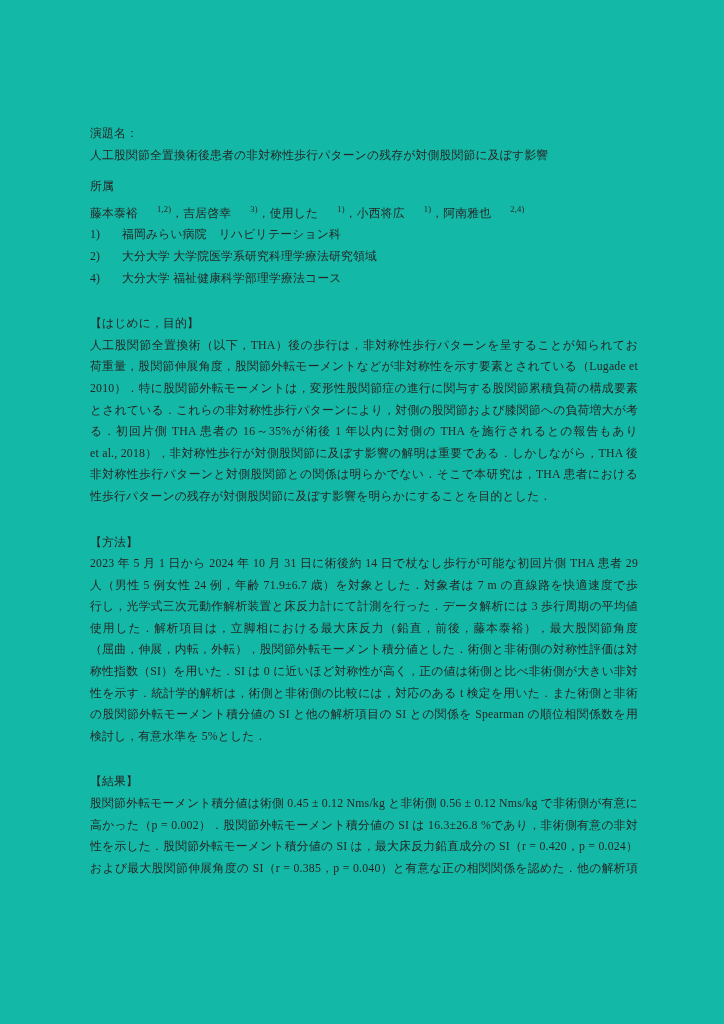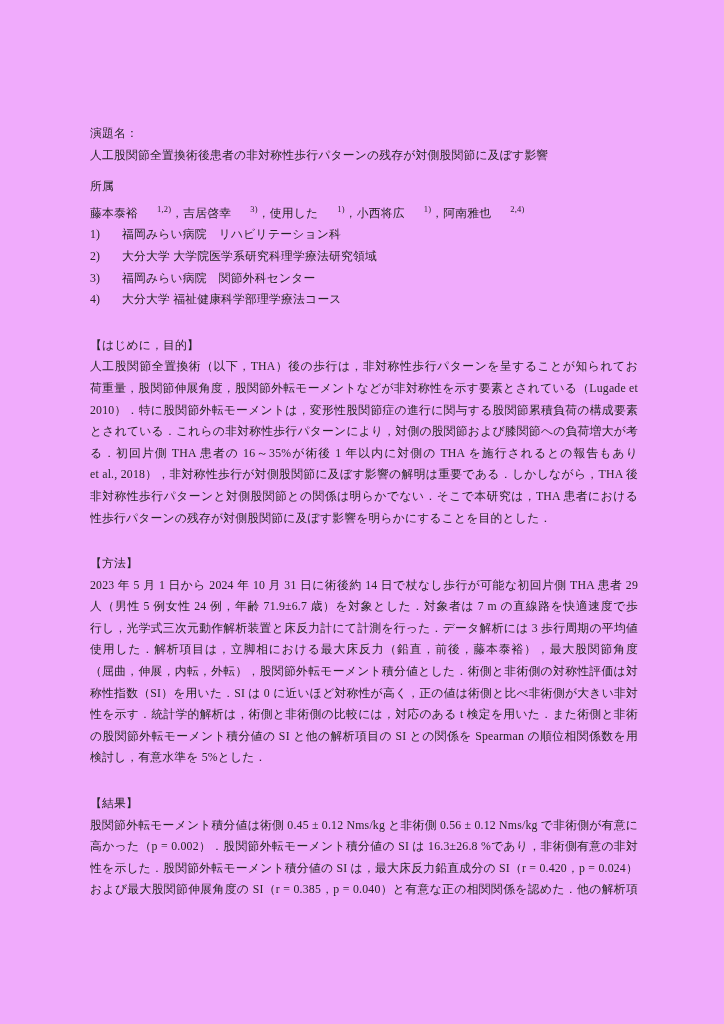--- a/index.html
+++ b/index.html
@@ -4,21 +4,21 @@
 <style>
   html, body {
     margin: 0;
     padding: 0;
     background: #ffffff;
   }
   .page {
     position: relative;
     width: 724px;
     height: 1024px;
-    background: #f0abfc;
+    background: #14b8a6;
     overflow: hidden;
   }
   .content {
     position: absolute;
     left: 90px;
     top: 123px;
     width: 548px;
     font-family: "Liberation Serif", "DejaVu Serif", serif;
     font-size: 11.8px;
     line-height: 21.6px;
@@ -65,21 +65,20 @@
 
     <div class="line">演題名：</div>
     <div class="line">人工股関節全置換術後患者の非対称性歩行パターンの残存が対側股関節に及ぼす影響</div>
 
     <div class="line affil-label">所属</div>
     <div class="line authors"><span>藤本泰裕</span><sup class="sup">1,2)</sup><span>，</span><span>吉居啓幸</span><sup class="sup">3)</sup><span>，</span><span>使用した</span><sup class="sup">1)</sup><span>，</span><span>小西将広</span><sup class="sup">1)</sup><span>，</span><span>阿南雅也</span><sup class="sup">2,4)</sup></div>
 
     <div class="affil-list">
         <div class="line"><span class="affil-num">1)</span><span>福岡みらい病院　リハビリテーション科</span></div>
         <div class="line"><span class="affil-num">2)</span><span>大分大学 大学院医学系研究科理学療法研究領域</span></div>
-        <div class="line"><span class="affil-num">3)</span><span>福岡みらい病院　関節外科センター</span></div>
         <div class="line"><span class="affil-num">4)</span><span>大分大学 福祉健康科学部理学療法コース</span></div>
       </div>
 
     <section class="doc-section">
       <div class="line heading">【はじめに，目的】</div>
       <div class="para">
           <div class="line full">人工股関節全置換術（以下，THA）後の歩行は，非対称性歩行パターンを呈することが知られており，</div>
           <div class="line full">荷重量，股関節伸展角度，股関節外転モーメントなどが非対称性を示す要素とされている（Lugade et al.,</div>
           <div class="line full">2010）．特に股関節外転モーメントは，変形性股関節症の進行に関与する股関節累積負荷の構成要素</div>
           <div class="line full">とされている．これらの非対称性歩行パターンにより，対側の股関節および膝関節への負荷増大が考えられ</div>

